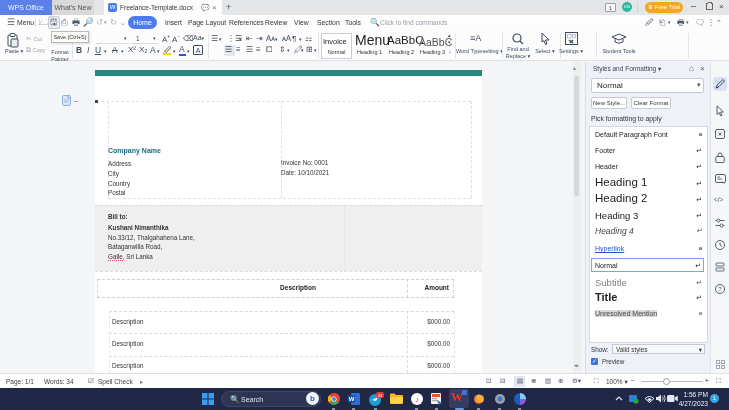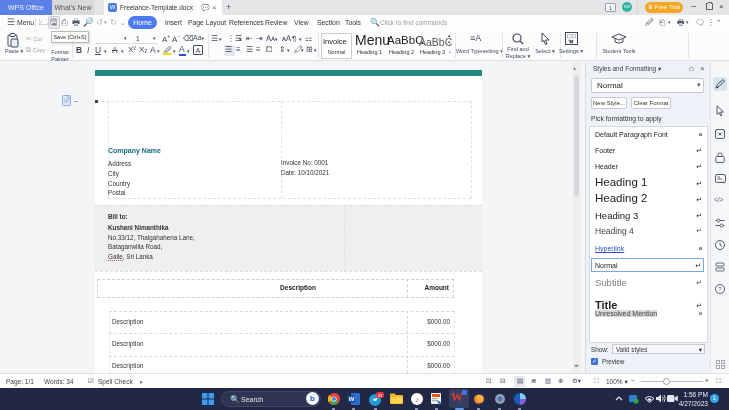--- a/index.html
+++ b/index.html
@@ -270,26 +270,26 @@
     <div class="abs" style="left:5px;top:35px;width:36px;height:12px;background:#fff;border:1px solid #c7cad2;border-radius:2px;font-size:6px;color:#333;text-align:center;line-height:11px;">New Style...</div>
     <div class="abs" style="left:45px;top:35px;width:40px;height:12px;background:#fff;border:1px solid #c7cad2;border-radius:2px;font-size:6px;color:#333;text-align:center;line-height:11px;">Clear Format</div>
     <div class="abs" style="left:5px;top:53px;font-size:6.8px;color:#333;">Pick formatting to apply</div>
     <div id="stylelist" class="abs" style="left:3px;top:64px;width:119px;height:217px;background:#fff;border:1px solid #d5d8df;"></div>
     <div class="abs" style="left:9px;top:69px;width:107px;font-size:7px;color:#222;">Default Paragraph Font<span style="float:right;font-size:6px;">a</span></div>
     <div class="abs" style="left:9px;top:85px;width:107px;font-size:7px;color:#222;">Footer<span style="float:right;">↵</span></div>
     <div class="abs" style="left:9px;top:101px;width:107px;font-size:7px;color:#222;">Header<span style="float:right;">↵</span></div>
     <div class="abs" style="left:9px;top:114px;width:107px;font-size:11.5px;color:#222;">Heading 1<span style="float:right;font-size:7px;padding-top:4px;">↵</span></div>
     <div class="abs" style="left:9px;top:130px;width:107px;font-size:11.5px;color:#222;">Heading 2<span style="float:right;font-size:7px;padding-top:4px;">↵</span></div>
     <div class="abs" style="left:9px;top:148px;width:107px;font-size:9.5px;color:#222;">Heading 3<span style="float:right;font-size:7px;padding-top:2px;">↵</span></div>
-    <div class="abs" style="left:9px;top:164px;width:107px;font-size:8.5px;color:#444;">Heading 4<span style="float:right;font-size:7px;padding-top:1px;">↵</span></div>
+    <div class="abs" style="left:9px;top:164px;width:107px;font-size:8.5px;color:#444;font-style:italic;">Heading 4<span style="float:right;font-size:7px;padding-top:1px;">↵</span></div>
     <div class="abs" style="left:9px;top:183px;width:107px;font-size:7px;color:#2b50d0;"><span style="text-decoration:underline;">Hyperlink</span><span style="float:right;font-size:6px;color:#222;">a</span></div>
     <div class="abs" style="left:5px;top:196px;width:113px;height:14px;background:#fff;border:1px solid #7aa6e8;"></div>
     <div class="abs" style="left:9px;top:200px;width:106px;font-size:7px;color:#222;">Normal<span style="float:right;">↵</span></div>
     <div class="abs" style="left:9px;top:215px;width:107px;font-size:9.5px;color:#7d7d7d;">Subtitle<span style="float:right;font-size:7px;padding-top:2px;color:#444;">↵</span></div>
-    <div class="abs" style="left:9px;top:229px;width:107px;font-size:11px;font-weight:bold;color:#222;margin-top:8px;">Title<span style="float:right;font-size:7px;font-weight:normal;padding-top:3px;">↵</span></div>
+    <div class="abs" style="left:9px;top:229px;width:107px;font-size:11px;font-weight:bold;color:#222;">Title<span style="float:right;font-size:7px;font-weight:normal;padding-top:3px;">↵</span></div>
     <div class="abs" style="left:9px;top:248px;width:107px;font-size:7px;color:#444;"><span style="background:#d9d9d9;">Unresolved Mention</span><span style="float:right;font-size:6px;">a</span></div>
     <div class="abs" style="left:5px;top:284px;font-size:6.3px;color:#333;">Show:</div>
     <div class="abs" style="left:26px;top:282px;width:93px;height:10px;border:1px solid #c7cad2;background:#f6f7f9;font-size:6.3px;color:#333;line-height:9px;padding-left:3px;">Valid styles<span style="float:right;margin-right:2px;">▾</span></div>
     <div class="abs" style="left:5px;top:296px;width:7px;height:7px;background:#3f74d8;border-radius:1px;color:#fff;font-size:6px;line-height:7px;text-align:center;">✓</div>
     <div class="abs" style="left:16px;top:296px;font-size:6.3px;color:#333;">Preview</div>
   </div>
   <div id="stripR">
     <div class="abs" style="left:2px;top:15px;width:14px;height:14px;background:#dbe2ef;border-radius:3px;"></div>
     <svg class="abs" style="left:4px;top:17px;" width="10" height="10">
         <path d="M1 9 L2.5 5.5 L8 0.5 L9.5 2 L4 7.5 Z M1 9 L3.5 8" fill="none" stroke="#3d4a5d" stroke-width="1"></path>

